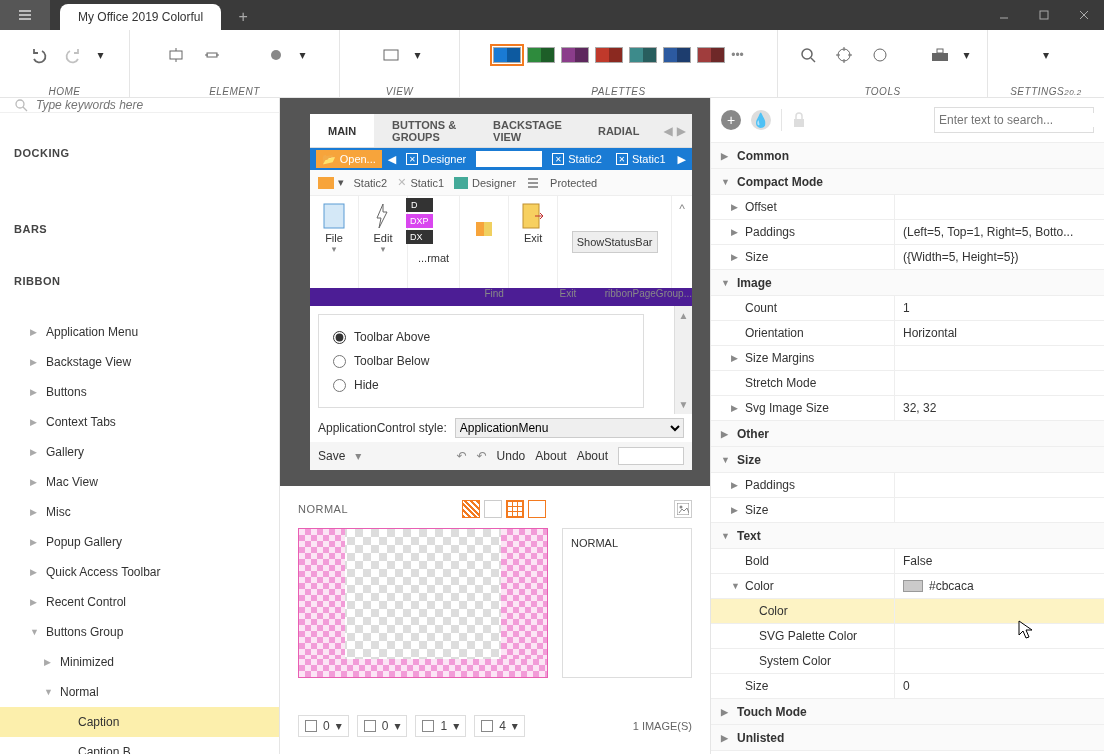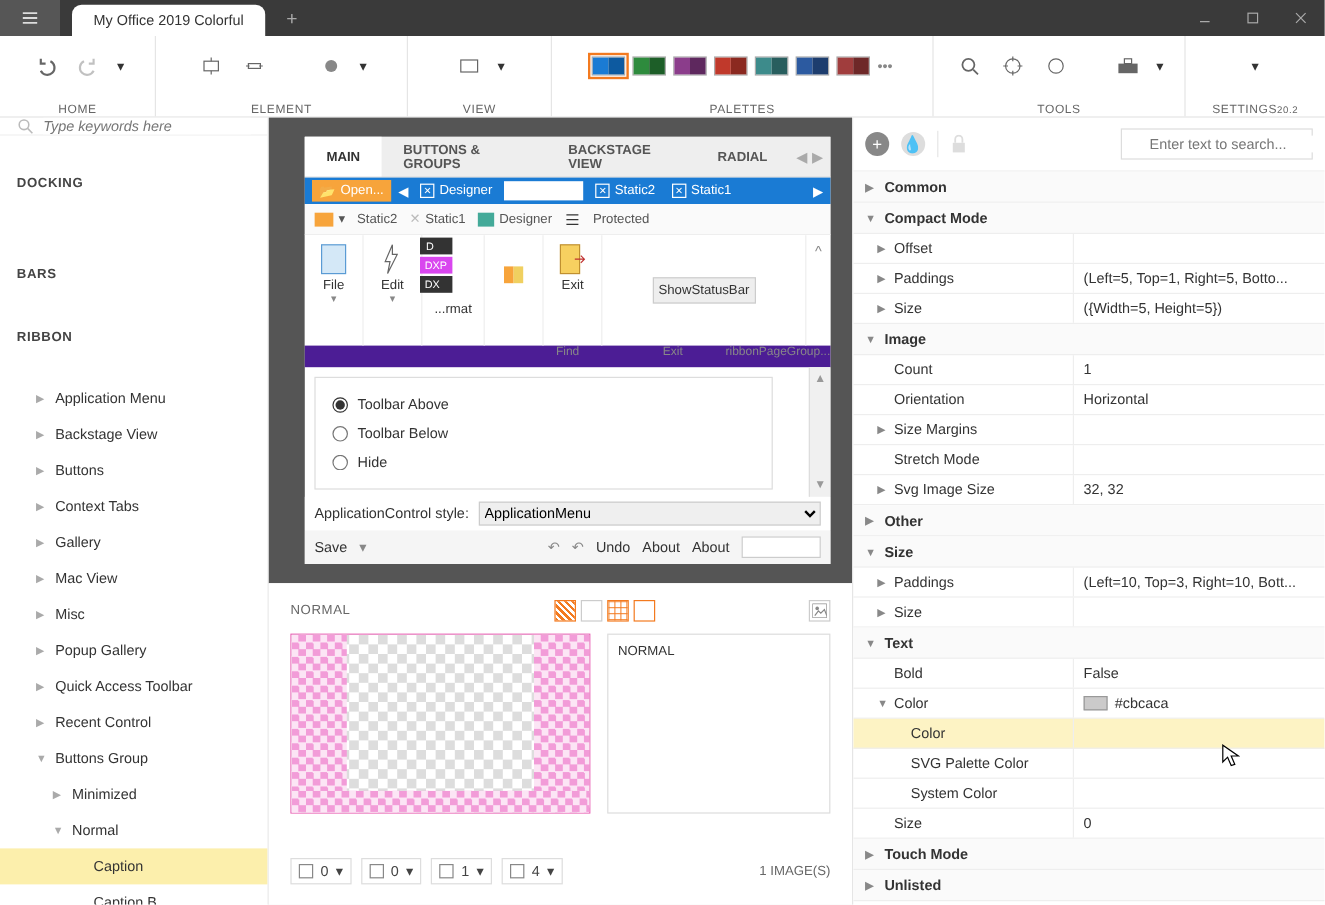--- a/index.html
+++ b/index.html
@@ -12,32 +12,32 @@
 .tab-shape { background: #fff; height: 26px; margin-top: 4px; margin-left: 10px; padding: 0 18px; display: flex; align-items: center; border-radius: 8px 8px 0 0; font-size: 12px; color: #333; }
 .tab-add { width: 28px; height: 26px; margin-top: 4px; margin-left: 8px; display: flex; align-items: center; justify-content: center; color: #aaa; font-size: 16px; }
 .title-spacer { flex: 1; }
 .win-btn { width: 40px; height: 30px; display: flex; align-items: center; justify-content: center; color: #aaa; }
 .win-btn svg { width: 10px; height: 10px; }
 
 
 .toolbar { height: 68px; border-bottom: 1px solid #e5e5e5; display: flex; background: #fff; }
 .tool-group { border-right: 1px solid #e5e5e5; display: flex; flex-direction: column; align-items: center; padding: 6px 8px 0 8px; }
 .tool-group-row { display: flex; gap: 6px; align-items: center; height: 40px; }
-.tool-group-label { font-size: 10px; color: #666; letter-spacing: 0.5px; margin-top: 12px; }
+.tool-group-label { font-size: 10px; color: #666; letter-spacing: 0.5px; margin-top: 12px; font-style: italic; }
 .tool-btn { width: 30px; height: 30px; display: flex; align-items: center; justify-content: center; border: 1px solid transparent; }
 .tool-btn.drop { width: 12px; }
 .palette-sw { width: 28px; height: 16px; border: 1px solid #aaa; display: flex; }
 .palette-sw.sel { outline: 2px solid #f37a1f; outline-offset: 1px; }
 .palette-sw span { flex: 1; }
 
 
 .main { display: flex; height: calc(754px - 30px - 68px); }
 
 
-.sidebar { width: 224px; border-right: 1px solid #e5e5e5; display: flex; flex-direction: column; overflow: hidden; gap: 24px; }
+.sidebar { width: 280px; border-right: 1px solid #e5e5e5; display: flex; flex-direction: column; overflow: hidden; gap: 24px; }
 .search-row { height: 38px; display: flex; align-items: center; padding: 0 14px; gap: 8px; border-bottom: 1px solid #f0f0f0; }
 .search-row input { border: none; outline: none; font-size: 12px; flex: 1; color: #888; font-style: italic; }
 .sb-head { font-size: 11px; font-weight: 600; color: #444; letter-spacing: 0.5px; padding: 10px 14px 6px; }
 .sb-item { height: 30px; display: flex; align-items: center; padding-left: 30px; gap: 6px; font-size: 12px; color: #333; cursor: pointer; }
 .sb-item .exp { width: 10px; color: #aaa; font-size: 9px; }
 .sb-item.l2 { padding-left: 44px; }
 .sb-item.l3 { padding-left: 60px; }
 .sb-item.l4 { padding-left: 78px; }
 .sb-item.sel { background: #fcefac; }
 
@@ -90,21 +90,21 @@
 .normal-foot .slot .marg-ic { width: 12px; height: 12px; border: 1px solid #888; position: relative; }
 .normal-foot .right { margin-left: auto; color: #666; font-size: 11px; }
 
 
 .props { width: 394px; border-left: 1px solid #e5e5e5; display: flex; flex-direction: column; overflow: hidden; }
 .props-top { height: 44px; display: flex; align-items: center; padding: 0 10px; gap: 10px; }
 .props-top .circ { width: 20px; height: 20px; border-radius: 50%; background: #888; color: #fff; display: flex; align-items: center; justify-content: center; font-size: 14px; }
 .props-top .circ.dis { background: #ddd; color: #fff; }
 .props-top .sep { width: 1px; height: 22px; background: #e5e5e5; }
 .props-top .lock { color: #ccc; }
-.props-top .srch { margin-left: auto; width: 160px; height: 26px; border: 1px solid #ddd; display: flex; align-items: center; padding: 0 23px; }
+.props-top .srch { margin-left: auto; width: 160px; height: 26px; border: 1px solid #ddd; display: flex; align-items: center; padding: 0 4px; }
 .props-top .srch input { border: none; outline: none; flex: 1; font-size: 12px; color: #888; }
 .props-body { flex: 1; overflow-y: auto; border-top: 1px solid #eee; }
 .prop-cat { height: 26px; display: flex; align-items: center; padding-left: 10px; gap: 6px; font-weight: 600; font-size: 12px; background: #fafafa; border-bottom: 1px solid #eee; }
 .prop-cat .exp { width: 10px; color: #888; font-size: 9px; }
 .prop-row { height: 25px; display: flex; align-items: stretch; border-bottom: 1px solid #eee; }
 .prop-row .k { width: 184px; display: flex; align-items: center; padding-left: 34px; font-size: 12px; border-right: 1px solid #eee; }
 .prop-row .k.l2 { padding-left: 48px; }
 .prop-row .k .exp { width: 10px; color: #888; font-size: 9px; margin-right: 4px; margin-left: -14px; }
 .prop-row .v { flex: 1; display: flex; align-items: center; padding: 0 8px; font-size: 12px; gap: 6px; }
 .prop-row.hl { background: #fdf3c4; }
@@ -620,21 +620,20 @@
         </div>
       <div class="prop-cat">
           <span class="exp">▼</span>
           <span>Size</span>
         </div>
       <div class="prop-row">
           <div class="k">
             <span class="exp">▶</span>
             <span>Paddings</span>
           </div>
-          <div class="v">(Left=10, Top=3, Right=10, Bott...</div>
         </div>
       <div class="prop-row">
           <div class="k">
             <span class="exp">▶</span>
             <span>Size</span>
           </div>
           <div class="v"></div>
         </div>
       <div class="prop-cat">
           <span class="exp">▼</span>

